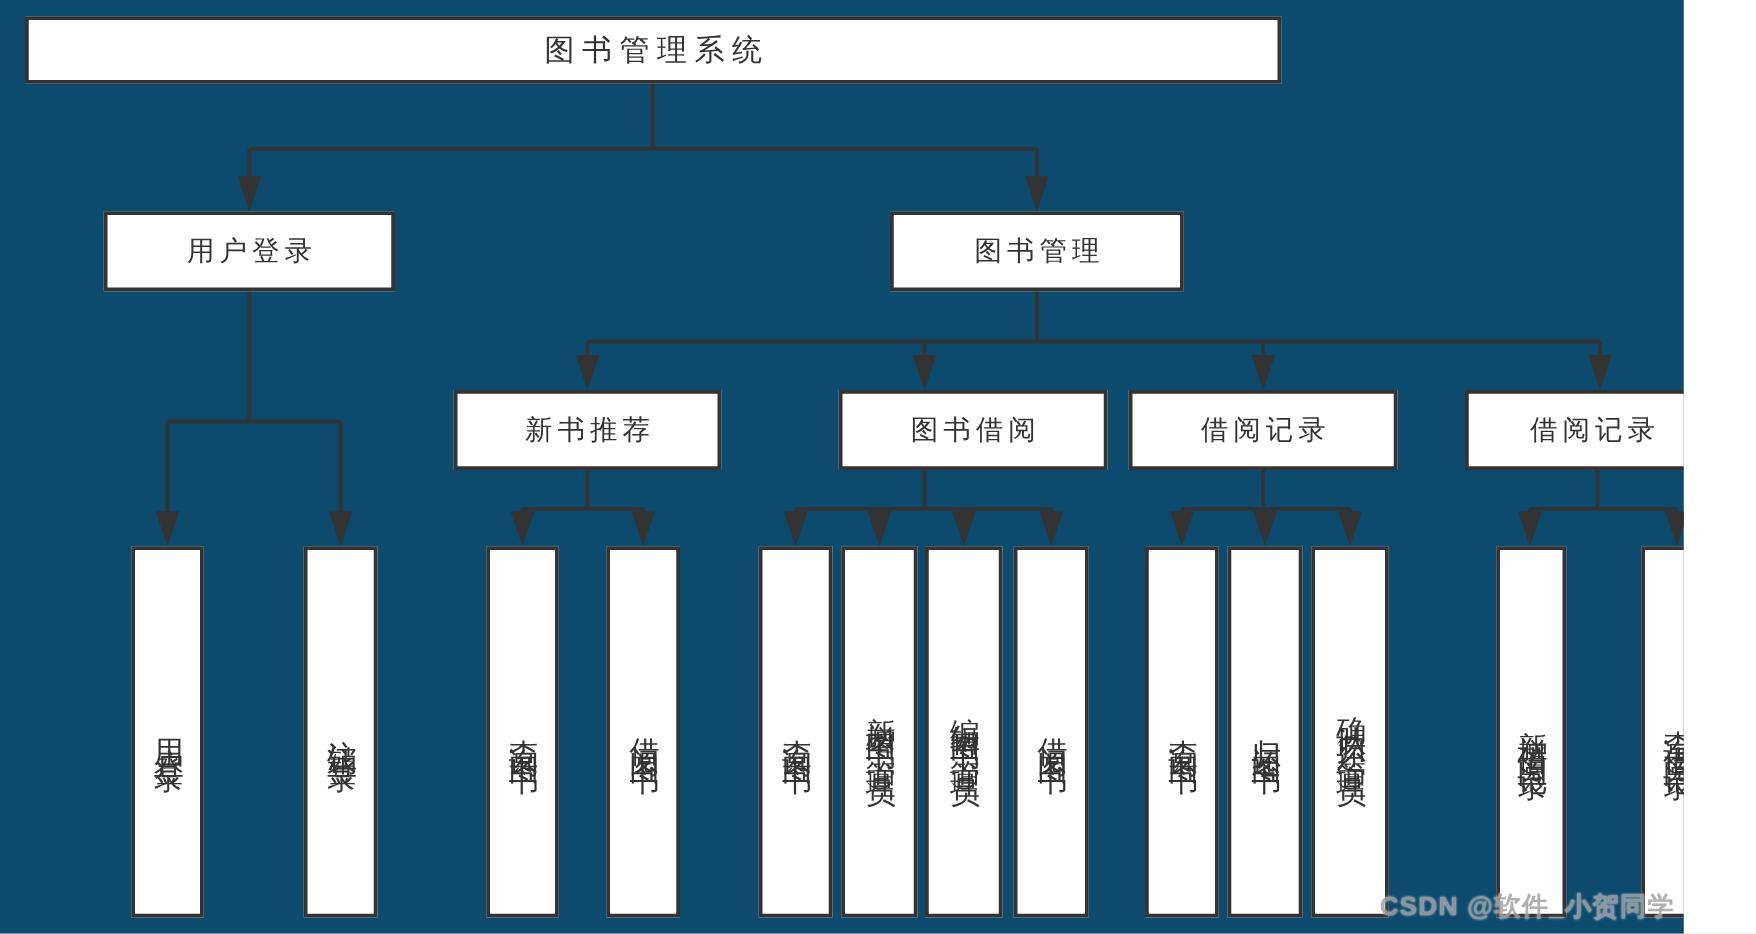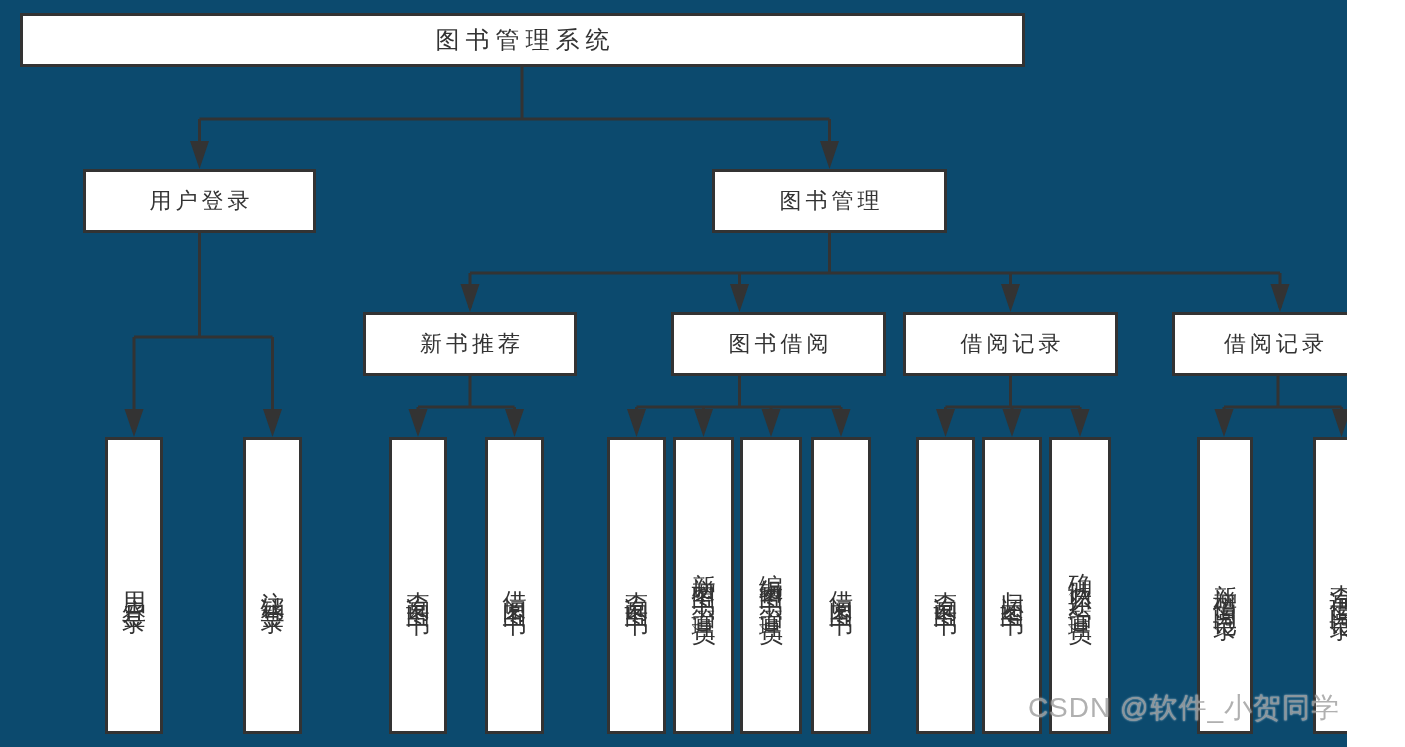--- a/index.html
+++ b/index.html
@@ -57,28 +57,29 @@
     writing-mode: vertical-rl;
     text-orientation: mixed;
     font-size: 24px;
     letter-spacing: 7px;
     line-height: 1;
     white-space: nowrap;
   }
   #watermark {
     position: absolute;
     right: 7px;
-    bottom: 20px;
-    font-size: 28px;
+    bottom: 8px;
+    font-size: 21px;
     color: #a3a3a3;
     opacity: 0.85;
     letter-spacing: 1px;
     white-space: nowrap;
     z-index: 10;
     text-shadow: 0 0 2px #ffffff;
+    font-weight: bold;
   }
 </style>
 </head>
 <body>
 
 <div id="canvas">
 
   <svg id="connectors" viewBox="0 0 1405 747" xmlns="http://www.w3.org/2000/svg">
     <g>
       <path d="M522,67 V119 M199.5,119 H829.5 M199.5,119 V165 M829.5,119 V165"></path>

